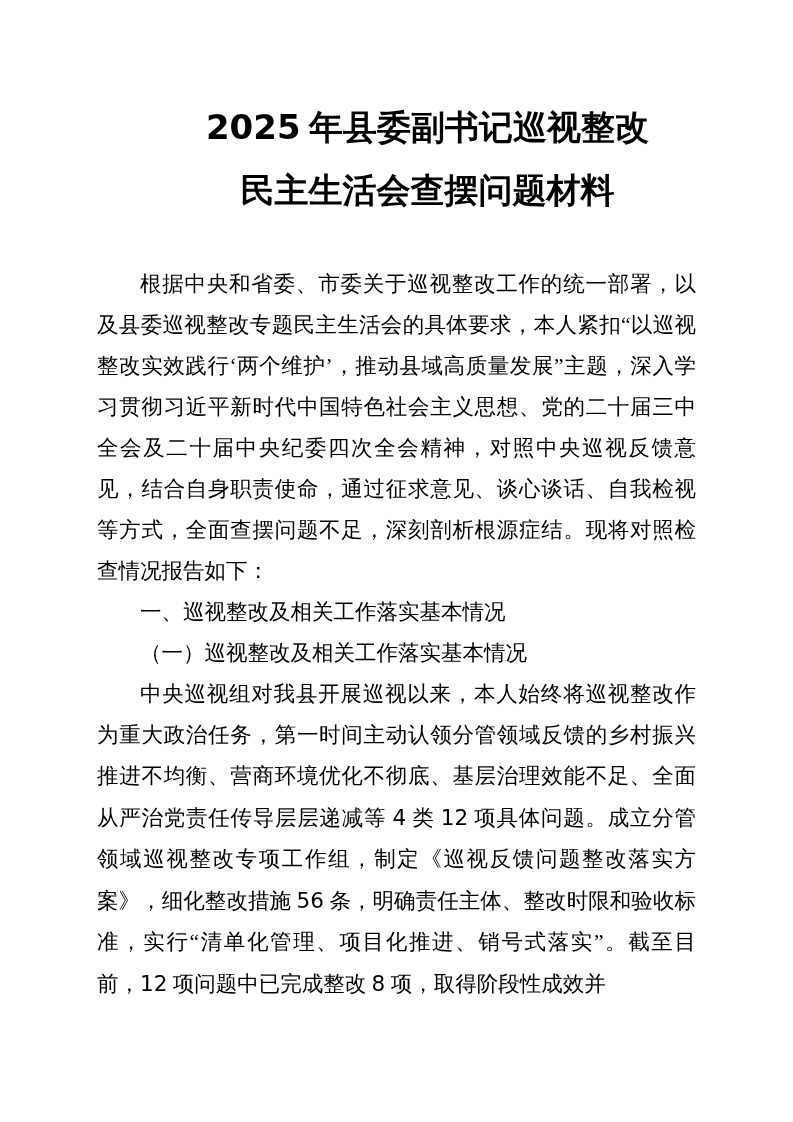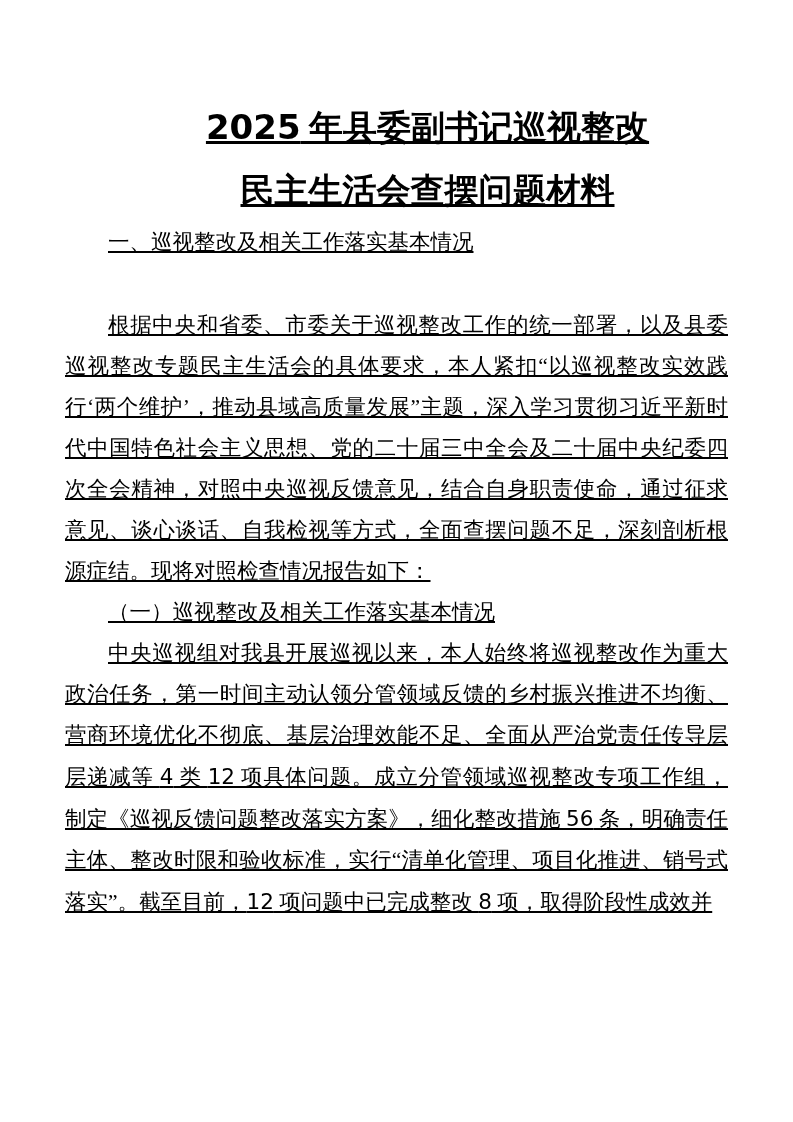--- a/index.html
+++ b/index.html
@@ -7,24 +7,23 @@
     padding: 0;
     background: #ffffff;
   }
   .page {
     position: relative;
     width: 793px;
     height: 1070px;
     background: #ffffff;
     overflow: hidden;
     box-sizing: border-box;
-    padding: 0 65px;
+    padding: 0 97px;
     color: #000000;
     font-family: "Liberation Serif", "DejaVu Serif", serif;
-    text-decoration: underline;
   }
   .doc-title {
     margin: 96px 0 0 0;
     padding-left: 62px;           
     text-align: center;
     font-size: 34px;
     line-height: 63px;
     font-weight: bold;
     color: #000000;
   }
@@ -52,21 +51,21 @@
 </head>
 <body>
 
 <div class="page">
 
   <h1 class="doc-title">
     <span class="title-line"><span class="ld">2025</span> 年县委副书记巡视整改</span>
     <span class="title-line">民主生活会查摆问题材料</span>
   </h1>
 
+  <p class="para first">根据中央和省委、市委关于巡视整改工作的统一部署，以及县委巡视整改专题民主生活会的具体要求，本人紧扣“以巡视整改实效践行‘两个维护’，推动县域高质量发展”主题，深入学习贯彻习近平新时代中国特色社会主义思想、党的二十届三中全会及二十届中央纪委四次全会精神，对照中央巡视反馈意见，结合自身职责使命，通过征求意见、谈心谈话、自我检视等方式，全面查摆问题不足，深刻剖析根源症结。现将对照检查情况报告如下：</p>
+
   <p class="para">一、巡视整改及相关工作落实基本情况</p>
-
-  <p class="para first">根据中央和省委、市委关于巡视整改工作的统一部署，以及县委巡视整改专题民主生活会的具体要求，本人紧扣“以巡视整改实效践行‘两个维护’，推动县域高质量发展”主题，深入学习贯彻习近平新时代中国特色社会主义思想、党的二十届三中全会及二十届中央纪委四次全会精神，对照中央巡视反馈意见，结合自身职责使命，通过征求意见、谈心谈话、自我检视等方式，全面查摆问题不足，深刻剖析根源症结。现将对照检查情况报告如下：</p>
 
   <p class="para">（一）巡视整改及相关工作落实基本情况</p>
 
   <p class="para">中央巡视组对我县开展巡视以来，本人始终将巡视整改作为重大政治任务，第一时间主动认领分管领域反馈的乡村振兴推进不均衡、营商环境优化不彻底、基层治理效能不足、全面从严治党责任传导层层递减等 <span class="ld">4</span> 类 <span class="ld">12</span> 项具体问题。成立分管领域巡视整改专项工作组，制定《巡视反馈问题整改落实方案》，细化整改措施 <span class="ld">56</span> 条，明确责任主体、整改时限和验收标准，实行“清单化管理、项目化推进、销号式落实”。截至目前，<span class="ld">12</span> 项问题中已完成整改 <span class="ld">8</span> 项，取得阶段性成效并</p>
 
 </div>
 
 </body></html>

